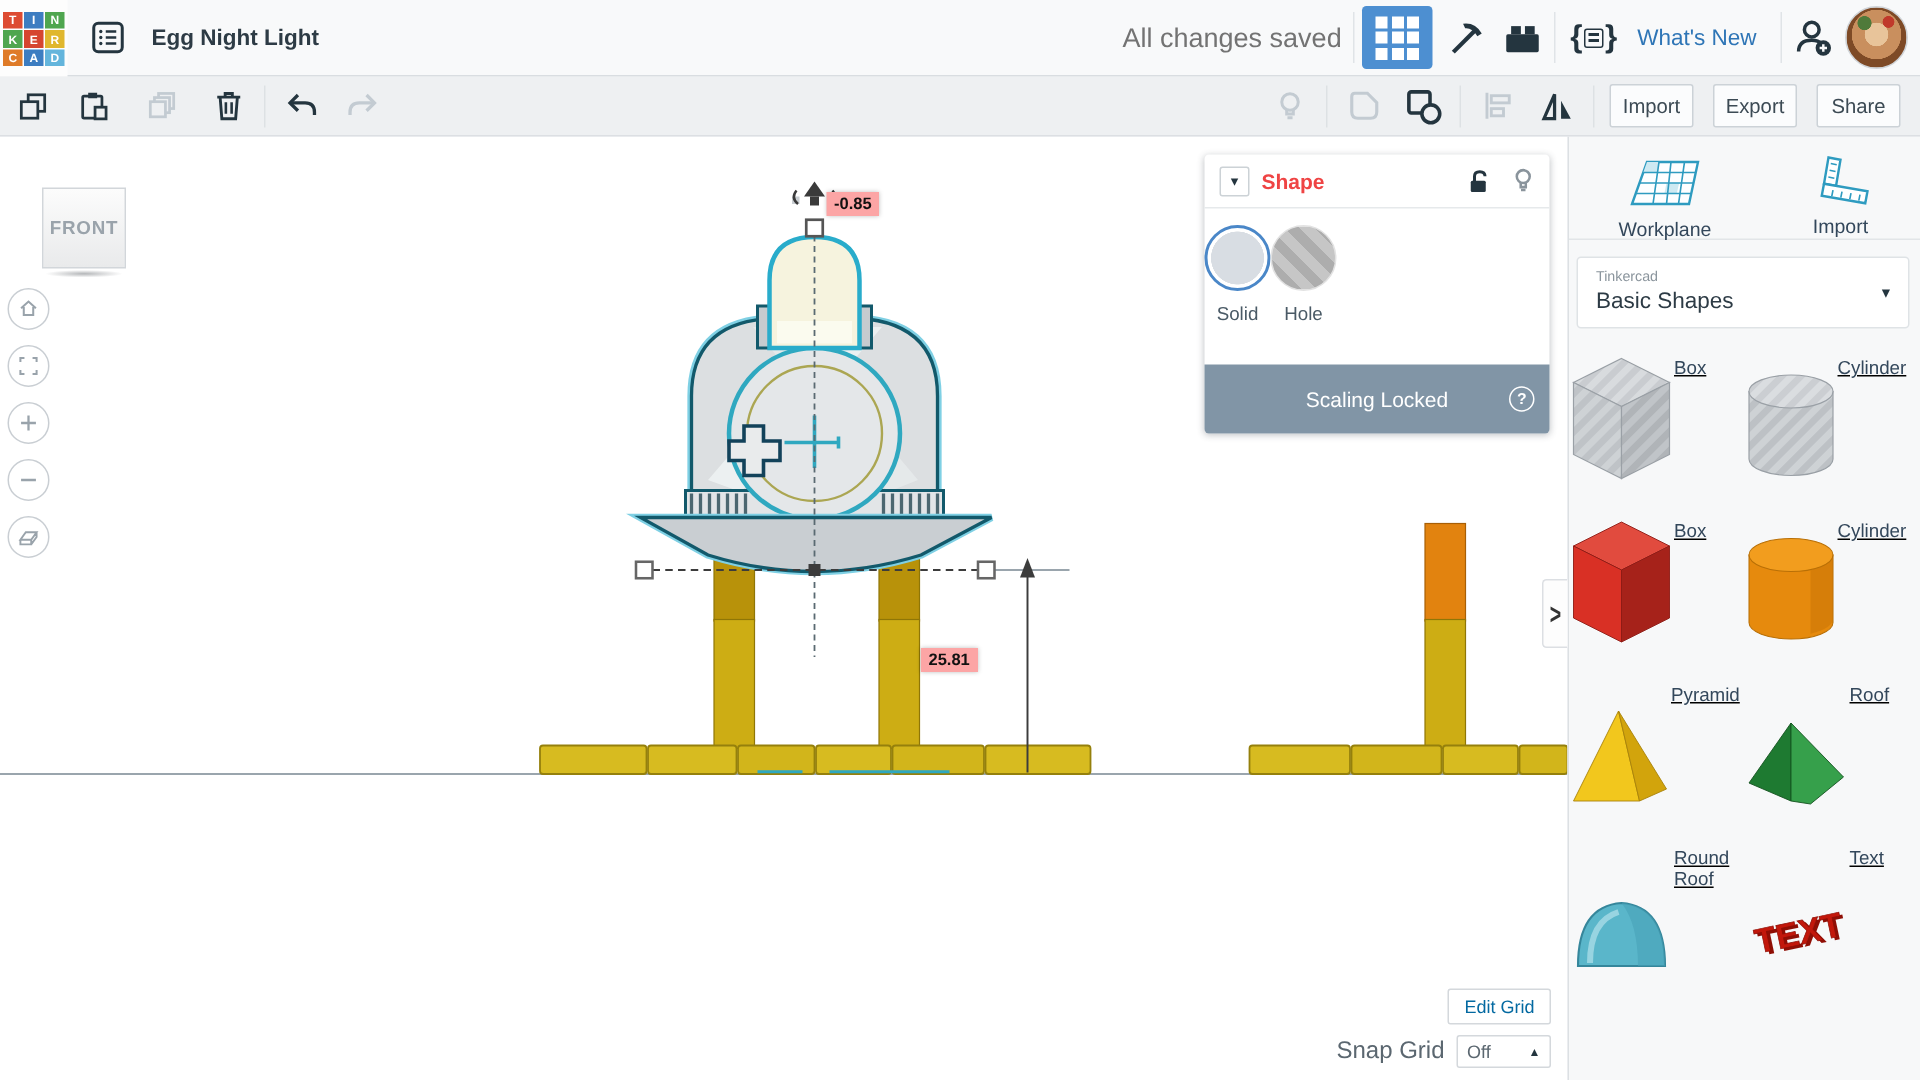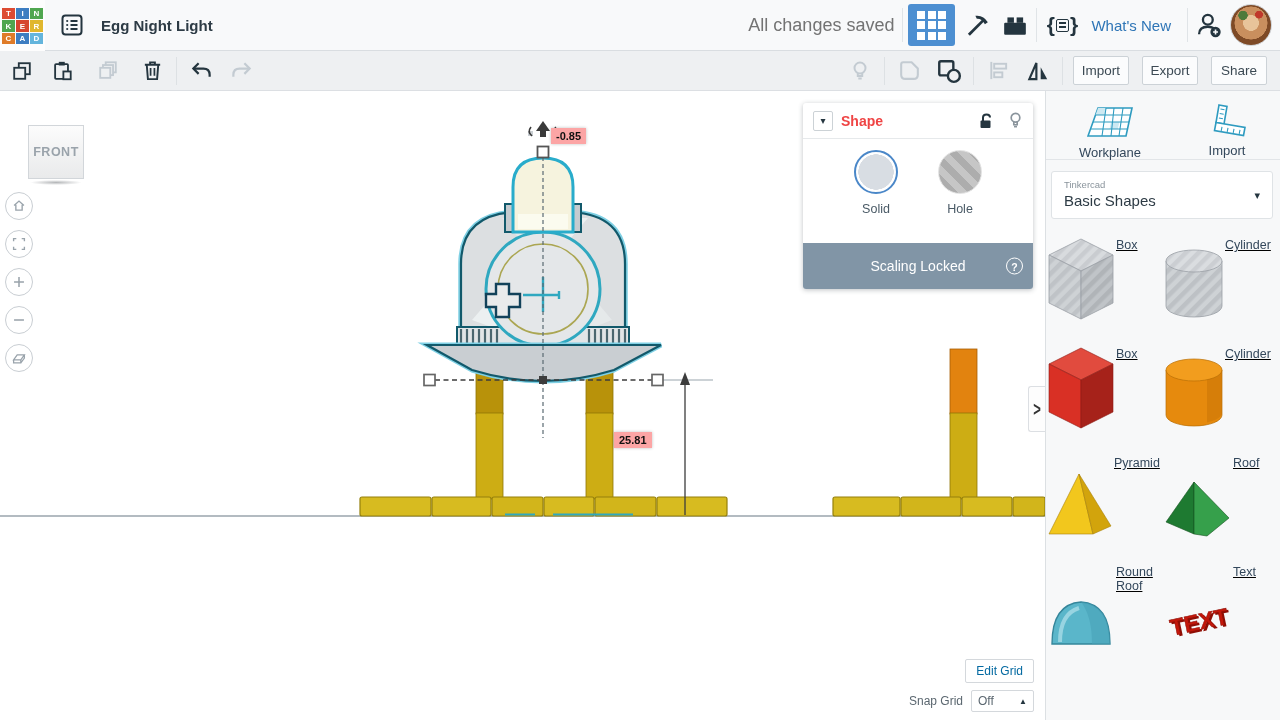--- a/index.html
+++ b/index.html
@@ -73,41 +73,41 @@
   .chevron-tab span { transform:scaleY(1.5); display:block; }
 
   
   .shape-panel { position:absolute; left:803px; top:12px; width:230px; background:#fff;
                  border-radius:3px; box-shadow:0 1px 5px rgba(40,50,60,.30); z-index:10; }
   .sp-head { height:36px; display:flex; align-items:center; border-bottom:1px solid #e6e9eb; padding:0 10px; }
   .sp-caret { width:20px; height:20px; border:1px solid #ccd2d6; border-radius:2px; background:#fff;
               color:#24353f; font-size:10px; display:flex; align-items:center; justify-content:center; cursor:pointer; }
   .sp-title { margin-left:8px; font-weight:bold; font-size:14px; color:#ef4444; }
   .sp-head-icons { margin-left:auto; display:flex; align-items:center; gap:14px; }
-  .sp-body { height:104px; display:flex; justify-content:center; align-items:flex-start; padding-top:11px;gap:40px; }
+  .sp-body { height:104px; display:flex; justify-content:flex-start; align-items:flex-start; padding-top:11px; }
   .sp-item { display:flex; flex-direction:column; align-items:center; cursor:pointer; }
   .sp-circle { width:44px; height:44px; border-radius:50%; }
   .solid-circle { border:2px solid #4a87c8; background:radial-gradient(circle, #d8dde3 0 62%, #fff 63%); }
   .hole-circle { border:1px solid #e2e2e2;
                  background:repeating-linear-gradient(45deg, #c6c6c6 0 7px, #adadad 7px 14px); }
   .sp-item-label { margin-top:8px; font-size:12.5px; color:#4a5a66; }
   .sp-banner { height:46px; background:#8195a6; border-radius:0 0 3px 3px; display:flex;
                align-items:center; justify-content:center; position:relative; }
   .sp-banner-label { color:#fff; font-size:14px; }
   .sp-help { position:absolute; right:10px; top:50%; transform:translateY(-50%); width:17px; height:17px;
              border:1.5px solid #fff; border-radius:50%; color:#fff; font-size:10.5px; font-weight:bold;
              display:flex; align-items:center; justify-content:center; cursor:pointer; }
 
   
   .grid-controls { position:absolute; right:11px; bottom:8px; display:flex; flex-direction:column;
                    align-items:flex-end; gap:7px; z-index:6; }
   .edit-grid-btn { background:#fff; border:1px solid #d4d8dc; border-radius:2px; padding:4px 10px;
                    font-size:12px; color:#0369a1; cursor:pointer; font-family:inherit; }
   .snap-row { display:flex; align-items:center; gap:8px; }
-  .snap-label { font-size:12px; color:#5b6770; }
+  .snap-label { font-size:16px; color:#5b6770; }
   .snap-select { background:#fff; border:1px solid #d4d8dc; border-radius:2px; width:63px; padding:3px 6px;
                  font-size:12px; color:#5b6770; display:flex; justify-content:space-between; align-items:center;
                  cursor:pointer; }
   .snap-select .caret-up { font-size:8px; color:#24353f; }
 
   
   .sidebar { position:absolute; top:91px; left:1045px; width:235px; height:629px;
              background:#f7f8f9; border-left:1px solid #dcе0e3; border-left:1px solid #dce0e3; }
   .sb-tools { height:68px; display:flex; align-items:flex-start; justify-content:space-around; padding-top:12px; }
   .sb-tool { display:flex; flex-direction:column; align-items:center; cursor:pointer; }

